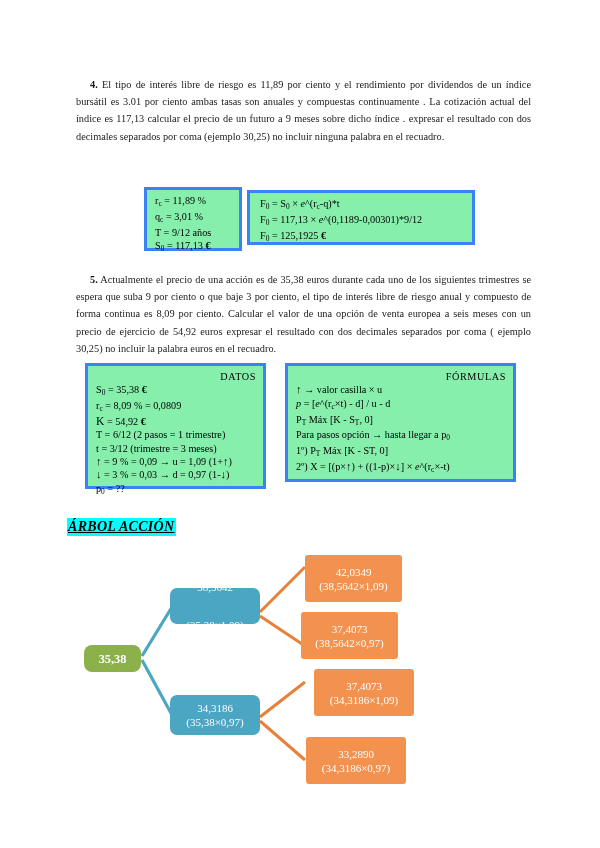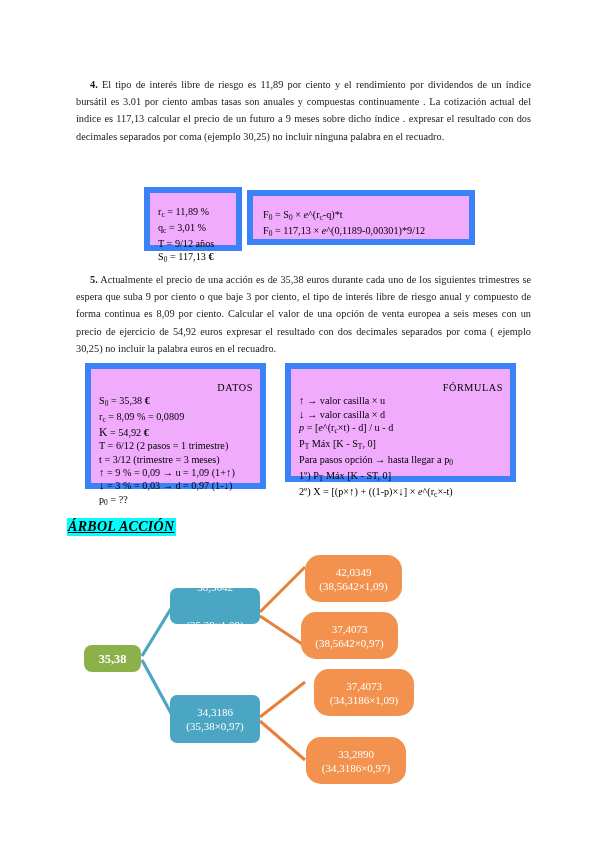--- a/index.html
+++ b/index.html
@@ -37,26 +37,26 @@
     display: inline-block;
     width: 14px;
   }
 
   #para-4 { left: 76px; top: 64px; width: 455px; }
   #para-5 { left: 76px; top: 259px; width: 455px; }
 
   
   .box {
     position: absolute;
-    border: 6px solid #3b82f6;
-    background: #f0abfc;
+    border: 3px solid #3b82f6;
+    background: #86efac;
     box-sizing: border-box;
     font-size: 10.2px;
     line-height: 13.3px;
-    padding: 12px 7px 4px 8px;
+    padding: 4px 7px 4px 8px;
   }
   .box .line { white-space: nowrap; }
   .box .title {
     text-align: right;
     letter-spacing: 0.6px;
   }
 
   #box-datos-4   { left: 144px; top: 175px; width: 98px;  height: 64px; }
   #box-formula-4 { left: 247px; top: 178px; width: 228px; height: 55px; padding-left: 10px;}
   #box-datos-5   { left: 85px;  top: 351px; width: 181px; height: 126px; }
@@ -117,21 +117,21 @@
     border-radius: 8px;
     font-weight: bold;
   }
   .node-root .v1 { font-size: 12.3px; }
   .node-mid {
     background: #4ba6c4;
     border-radius: 7px;
   }
   .node-leaf {
     background: #f2924e;
-    border-radius: 15px;
+    border-radius: 3px;
   }
 </style>
 </head>
 <body>
 
 <div class="page">
 
   <div class="para" id="para-4">
     <span class="indent"></span><span class="num">4.</span>
     <span>El tipo de interés  libre de riesgo es 11,89 por ciento y el rendimiento por dividendos de un índice bursátil es 3.01  por ciento ambas tasas son anuales y compuestas continuamente . La cotización actual del índice es 117,13 calcular el precio de un futuro a 9 meses sobre dicho índice . expresar el resultado con dos decimales separados por coma (ejemplo 30,25) no incluir ninguna palabra en el recuadro.</span>
@@ -140,20 +140,21 @@
   <div class="box" id="box-datos-4">
     <div class="line">r<span class="sub">c</span> = 11,89 %</div>
     <div class="line">q<span class="sub">c</span> = 3,01 %</div>
     <div class="line">T = 9/12 años</div>
     <div class="line">S<span class="sub">0</span> = 117,13 <span class="euro">€</span></div>
   </div>
 
   <div class="box" id="box-formula-4">
     <div class="line">F<span class="sub">0</span> = S<span class="sub">0</span> × <span class="ital">e</span>^(r<span class="sub">c</span>-q)*t</div>
     <div class="line">F<span class="sub">0</span> = 117,13 × <span class="ital">e</span>^(0,1189-0,00301)*9/12</div>
+    <div class="line">F<span class="sub">0</span> = 125,1925 <span class="euro">€</span></div>
   </div>
 
   <div class="para" id="para-5">
     <span class="indent"></span><span class="num">5.</span>
     <span>Actualmente el precio de una acción es de 35,38 euros durante cada uno de los siguientes trimestres se espera que suba 9 por ciento o que baje 3 por ciento, el tipo de interés libre de riesgo anual y compuesto de forma continua es 8,09 por ciento. Calcular el valor de una opción de venta europea a seis meses con un precio de ejercicio de 54,92 euros expresar el resultado con dos decimales separados por coma ( ejemplo 30,25) no incluir la palabra euros en el recuadro.</span>
   </div>
 
   <div class="box" id="box-datos-5">
     <div class="line title">DATOS</div>
     <div class="line">S<span class="sub">0</span> = 35,38 <span class="euro">€</span></div>
@@ -162,21 +163,20 @@
     <div class="line">T = 6/12  (2 pasos = 1 trimestre)</div>
     <div class="line">t = 3/12 (trimestre = 3 meses)</div>
     <div class="line"><span class="arrow-up">↑</span> =  9 % = 0,09 → u = 1,09 (1+<span class="arrow-up">↑</span>)</div>
     <div class="line"><span class="arrow-dn">↓</span> = 3 % = 0,03 → d = 0,97  (1-<span class="arrow-dn">↓</span>)</div>
     <div class="line">p<span class="sub">0</span> = ??</div>
   </div>
 
   <div class="box" id="box-formulas-5">
     <div class="line title">FÓRMULAS</div>
     <div class="line"><span class="arrow-up">↑</span> → valor casilla × u</div>
-    <div class="line"><span class="arrow-dn">↓</span> → valor casilla × d</div>
     <div class="line"><span class="ital">p</span> = [<span class="ital">e</span>^(r<span class="sub ital">c</span>×t) - d] / u - d</div>
     <div class="line">P<span class="sub">T</span> Máx [K - S<span class="sub">T</span>, 0]</div>
     <div class="line">Para pasos opción → hasta llegar a p<span class="sub">0</span></div>
     <div class="line">1º) P<span class="sub">T</span> Máx [K - ST, 0]</div>
     <div class="line">2º) X = [(p×<span class="arrow-up">↑</span>) + ((1-p)×<span class="arrow-dn">↓</span>] × <span class="ital">e</span>^(r<span class="sub">c</span>×-t)</div>
   </div>
 
   <div id="arbol-heading">ÁRBOL ACCIÓN</div>
 
   <div id="tree">
@@ -198,21 +198,21 @@
 
     <div class="node node-root" style="left:24px; top:98px; width:57px; height:27px;">
       <div class="v1">35,38</div>
     </div>
 
     <div class="node node-mid" style="left:110px; top:41px; width:90px; height:36px;gap:24px;">
       <div class="v1">38,5642</div>
       <div class="v2">(35,38×1,09)</div>
     </div>
 
-    <div class="node node-mid" style="left:110px; top:148px; width:90px; height:48px;">
+    <div class="node node-mid" style="left:110px; top:148px; width:90px; height:40px;">
       <div class="v1">34,3186</div>
       <div class="v2">(35,38×0,97)</div>
     </div>
 
     <div class="node node-leaf" style="left:245px; top:8px; width:97px; height:47px;">
       <div class="v1">42,0349</div>
       <div class="v2">(38,5642×1,09)</div>
     </div>
 
     <div class="node node-leaf" style="left:241px; top:65px; width:97px; height:47px;">

